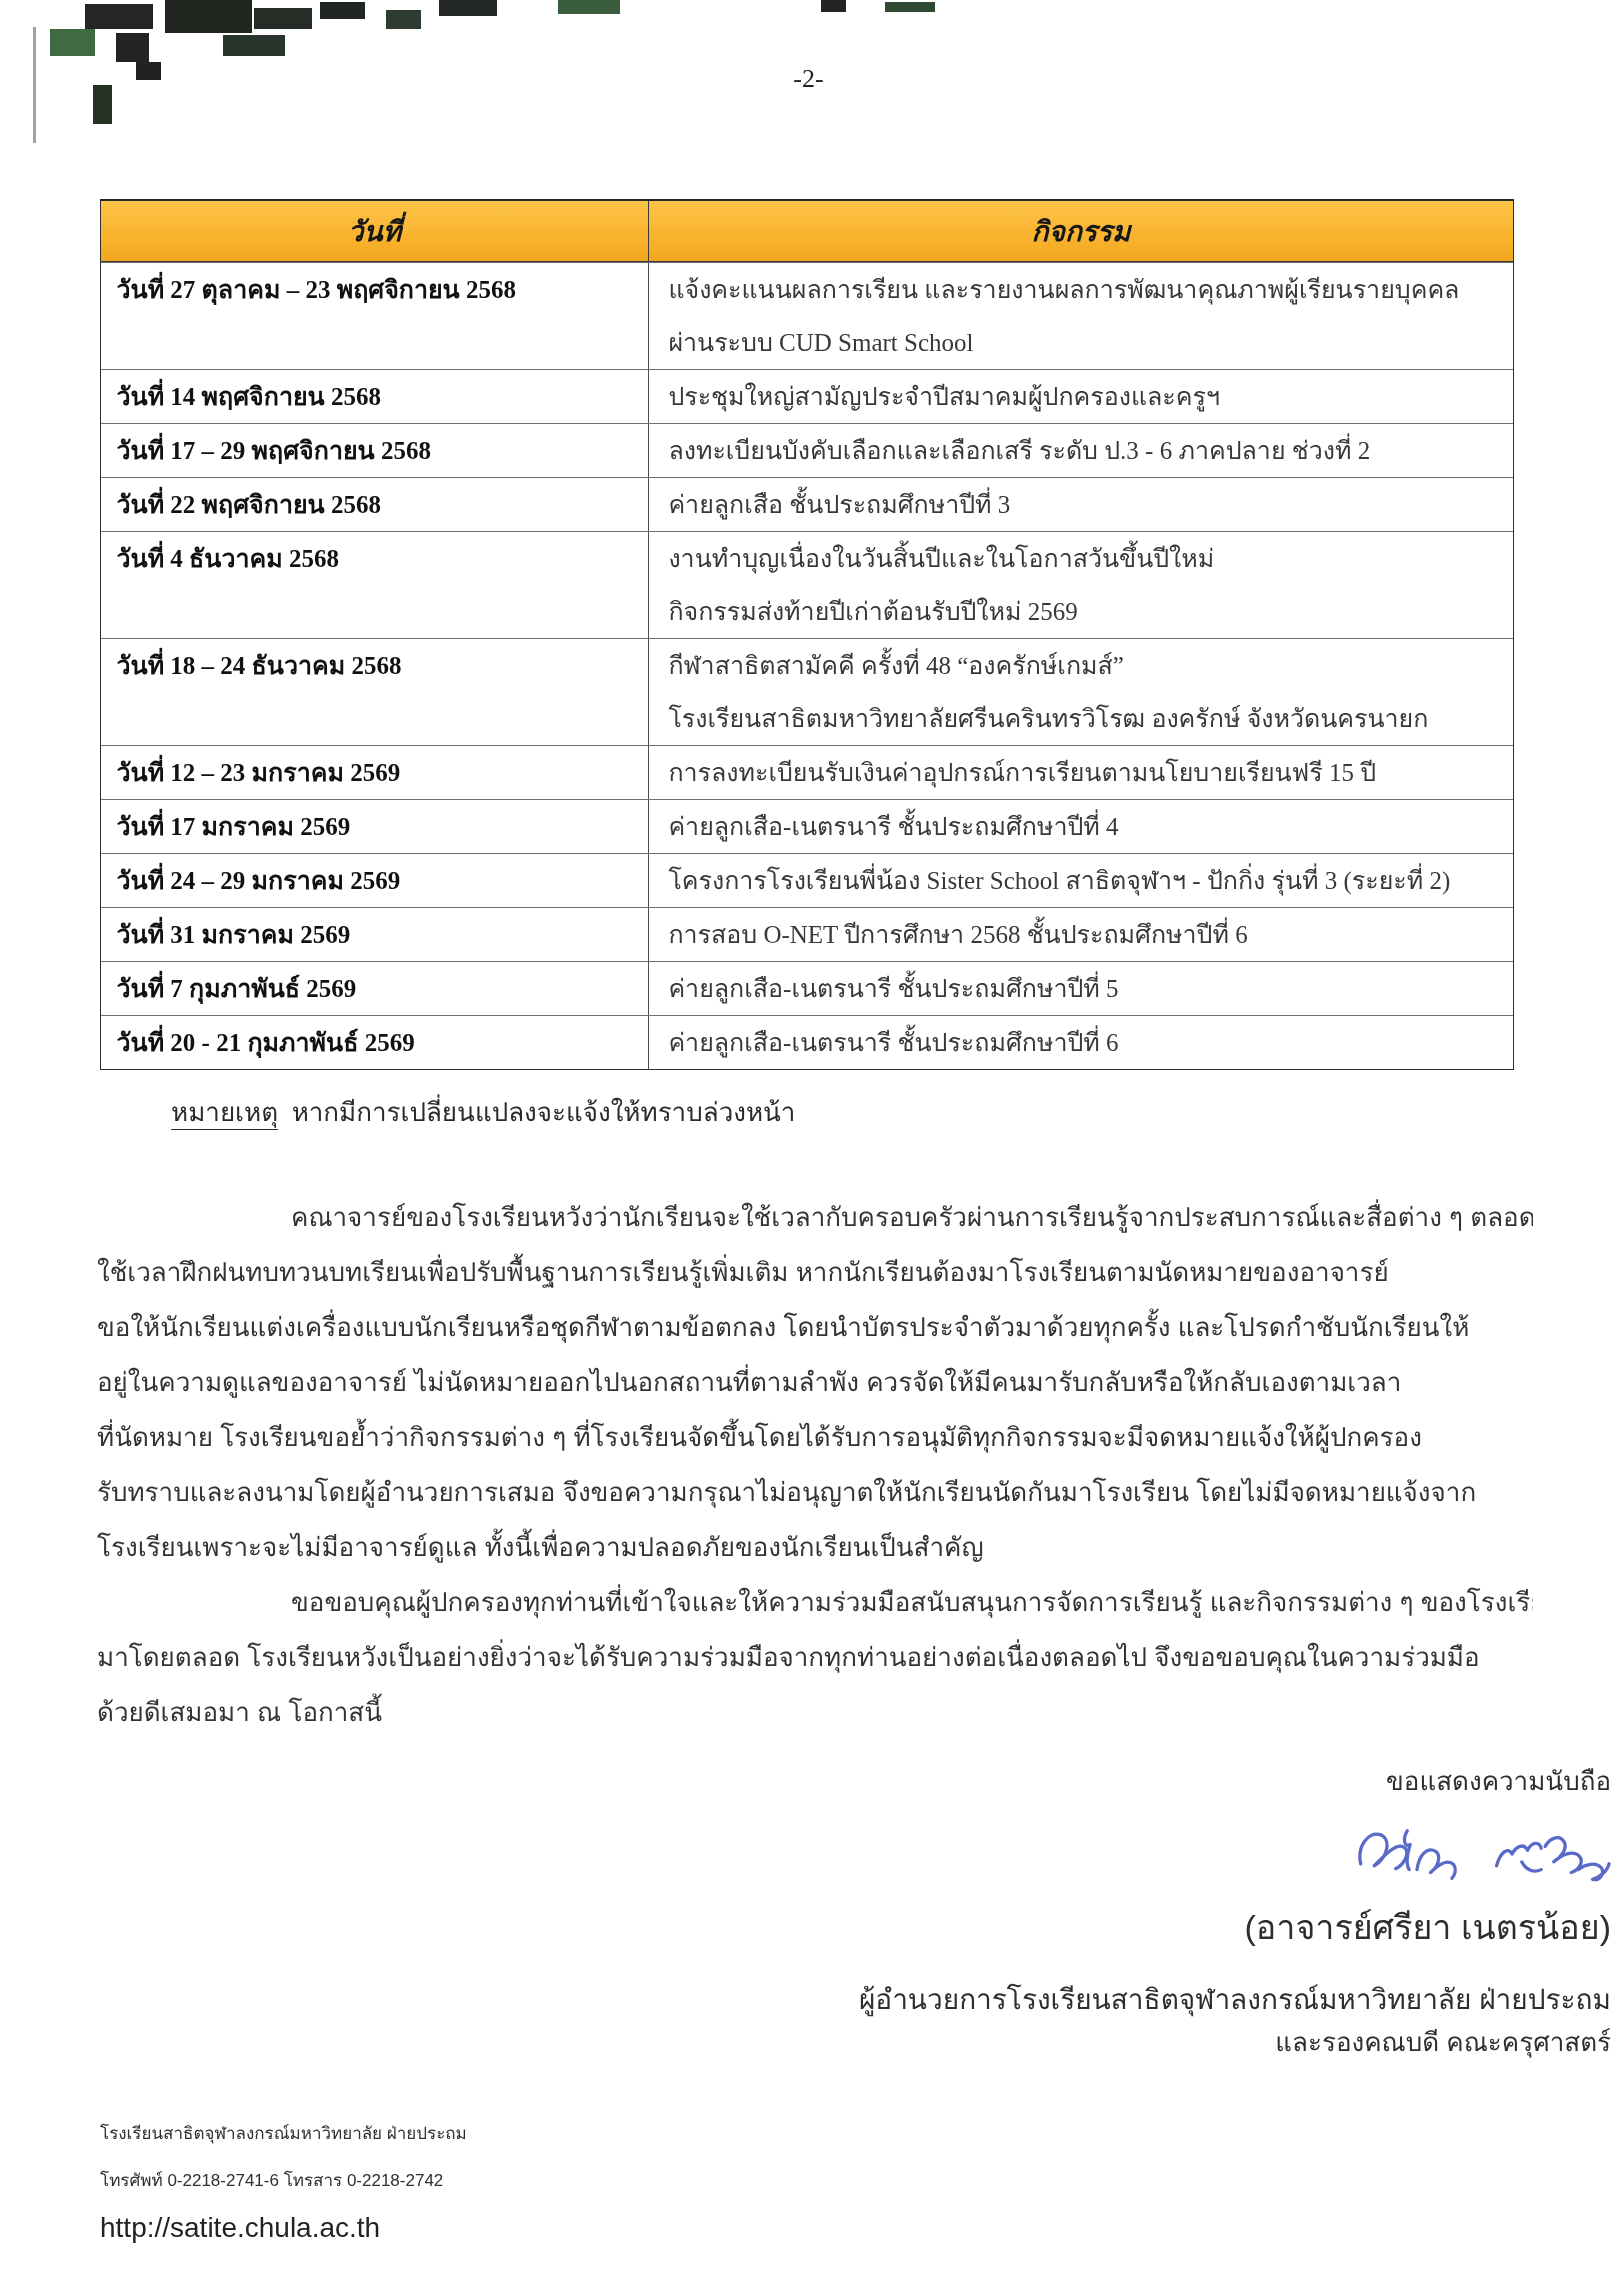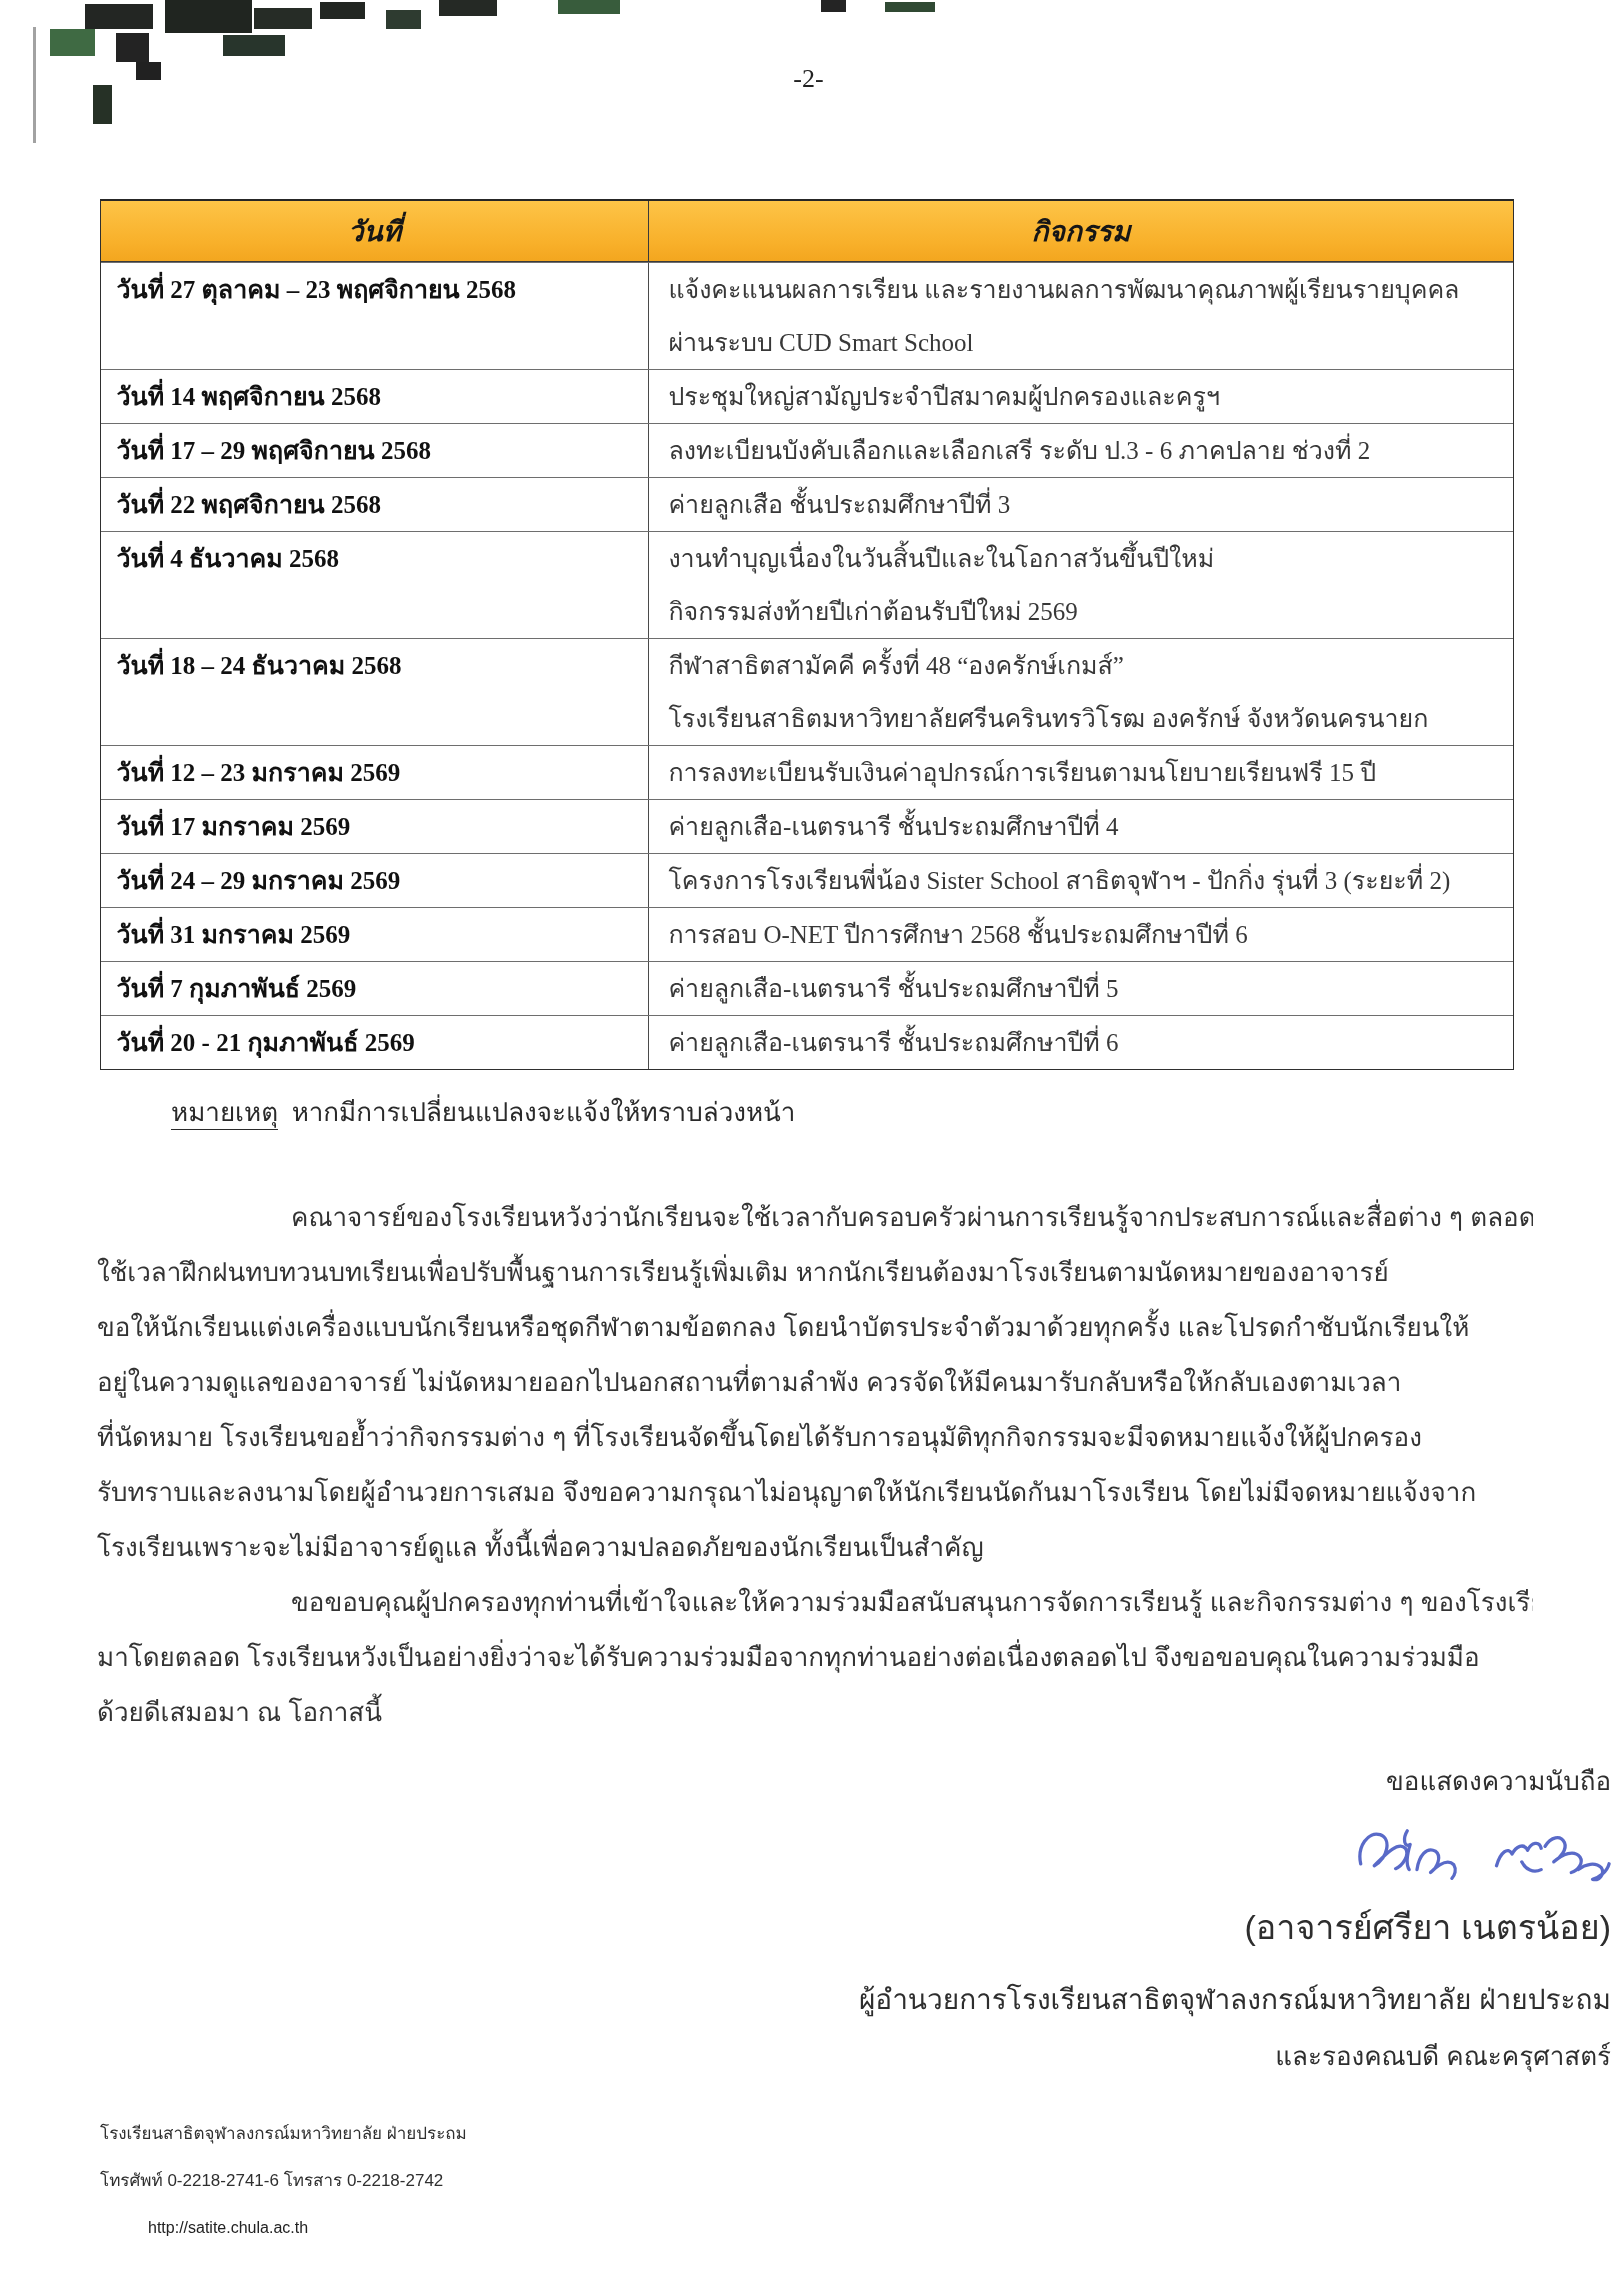--- a/index.html
+++ b/index.html
@@ -49,25 +49,25 @@
   
   .paras{position:absolute;left:97px;top:1190px;width:1436px;color:#333;}
   .pl{height:55px;line-height:55px;font-size:26px;white-space:nowrap;overflow:hidden;}
   .pl.indent{padding-left:194px;}
   
   .closing{position:absolute;left:485px;top:1762px;width:1126px;text-align:right;color:#2e2e2e;}
   .closing .sal{font-size:26px;height:39px;line-height:39px;}
   .sigwrap{height:82px;margin-top:17.5px;}
   .closing .name{font-size:34px;height:43px;line-height:43px;margin-top:5.8px;}
   .closing .title1{font-size:28px;height:43px;line-height:43px;margin-top:29px;}
-  .closing .title2{font-size:26px;height:43px;line-height:43px;margin-top:14px;}
+  .closing .title2{font-size:26px;height:43px;line-height:43px;margin-top:0;}
   
   .footer{position:absolute;left:100px;top:2110px;color:#2f2f2f;}
   .footer .fl{height:47px;line-height:47px;font-size:17px;white-space:nowrap;}
-  .footer .fl.url{font-size:16px;color:#222;margin-left:48px;}
+  .footer .fl.url{font-size:28px;color:#222;}
 </style>
 </head>
 <body>
 
 <div class="page">
 
   <div class="artifact" style="left:85px;top:3.9px;width:68px;height:25px;background:#101410;"></div>
   <div class="artifact" style="left:165px;top:0;width:87px;height:33px;background:#0d120d;"></div>
   <div class="artifact" style="left:254px;top:7.8px;width:58px;height:21.3px;background:#141a14;"></div>
   <div class="artifact" style="left:50px;top:29px;width:45px;height:27px;background:#2f5d33;"></div>

